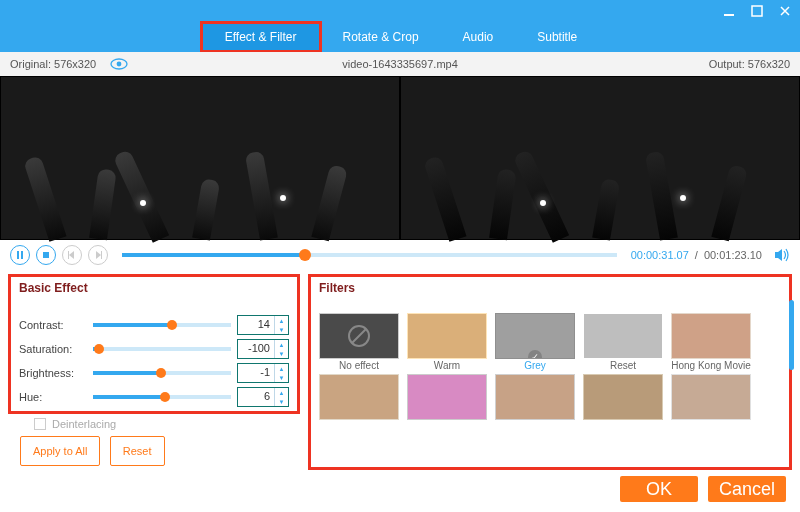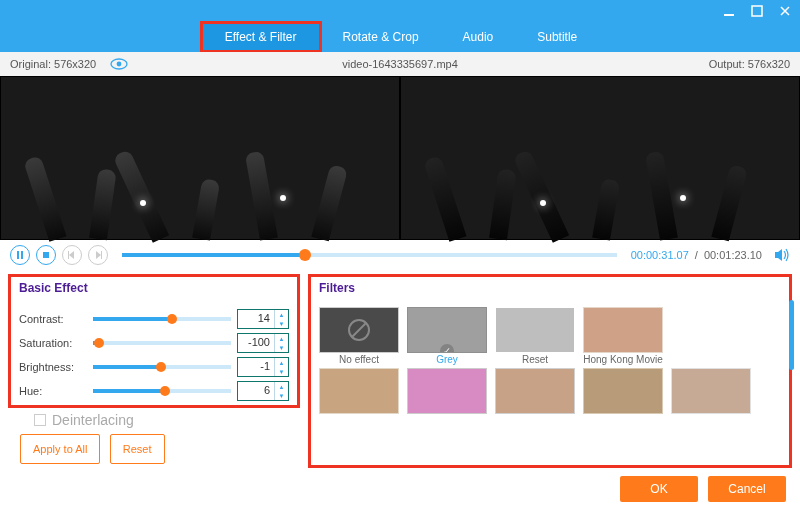--- a/index.html
+++ b/index.html
@@ -24,46 +24,46 @@
   .t-btn.ghost { border-color:#ccc; color:#ccc; cursor:default;}
   .timeline { flex:1; height:4px; background:#cde8f8; position:relative; margin:0 8px;}
   .timeline .prog { height:100%; background:#34a8ef;}
   .timeline .knob { position:absolute; top:50%; width:12px; height:12px; background:#ff7a1a; border-radius:50%; transform:translate(-50%,-50%);}
   .time-cur { color:#34a8ef; font-size:11px;}
   .time-tot { color:#666; font-size:11px;}
   .vol { color:#34a8ef; margin-left:6px;}
   .lower { display:flex; padding: 4px 8px 2px 8px; gap:8px; }
   .panel { }
   .basic { width: 292px; border:3px solid #e32; padding:4px 8px 2px 8px;}
-  .sect-title { font-weight:bold; color:#4c1d95; font-size:12px; margin-bottom:12px;}
+  .sect-title { font-weight:bold; color:#7f1d1d; font-size:12px; margin-bottom:18px;}
   .row { display:flex; align-items:center; height:24px;}
   .row label { width:68px; font-size:11px; color:#444;}
   .slider { flex:1; height:4px; background:#cde8f8; position:relative; margin:0 6px;}
   .slider .fill { height:100%; background:#34a8ef;}
   .slider .knob { position:absolute; top:50%; width:10px; height:10px; background:#ff7a1a; border-radius:50%; transform:translate(-50%,-50%);}
   .num { width:52px; height:20px; border:1px solid #0f766e; display:flex; }
   .num .val { flex:1; font-size:11px; padding:2px 4px; text-align:right; color:#333;}
   .num .spin { width:14px; display:flex; flex-direction:column;}
   .num .spin div { flex:1; font-size:6px; color:#34a8ef; display:flex; align-items:center; justify-content:center; border-left:1px solid #bfd8e8;}
   .below-basic { padding:4px 12px; }
-  .chk { display:flex; align-items:center; gap:6px; font-size:14px; color:#aaa; margin-bottom:6px;padding-left:14px;}
+  .chk { display:flex; align-items:center; gap:6px; font-size:11px; color:#aaa; margin-bottom:6px;padding-left:14px;}
   .chk .box { width:12px; height:12px; border:1px solid #ccc;}
   .btn-outline { display:inline-flex; align-items:center; justify-content:center; height:30px; padding:0 12px; border:1px solid #ff7a1a; color:#ff7a1a; font-size:11px; border-radius:2px; cursor:pointer; margin-right:6px;}
   .filters { flex:1; border:3px solid #e32; padding:4px 8px;}
   .thumb-row { display:flex; gap:8px; margin-bottom:3px;}
   .thumb { width:80px; display:flex; flex-direction:column; align-items:center; gap:1px; cursor:pointer;}
   .thumb .img { width:80px; height:46px; border:1px solid #ccc; background:#c29878; position:relative; overflow:hidden;}
   .thumb.none .img { background:#4a4a4a; display:flex; align-items:center; justify-content:center; color:#888;}
   .thumb.sel .img { border:1px solid #ff7a1a;}
   .thumb .lbl { font-size:10px; color:#666;}
   .thumb.sel .lbl { color:#34a8ef;}
   .badge { position:absolute; bottom:-6px; left:50%; transform:translateX(-50%); width:14px; height:14px; background:#1e97e3; border-radius:50%; display:flex; align-items:center; justify-content:center; color:#fff; font-size:9px;}
   .scrollhint { position:absolute; right:6px; top:300px; width:5px; height:70px; background:#34a8ef; border-radius:3px;}
   .footer { position:absolute; bottom:10px; right:14px; display:flex; gap:10px;}
-  .btn { width:78px; height:26px; background:#ff7a1a; color:#fff; display:flex; align-items:center; justify-content:center; font-size:12px; border-radius:2px; cursor:pointer;}
+  .btn { width:78px; height:26px; background:#ff7a1a; color:#fff; display:flex; align-items:center; justify-content:center; font-size:18px; border-radius:2px; cursor:pointer;}
   svg { display:block; }
 </style>
 </head>
 <body>
 
 <div class="titlebar">
   <span class="tb-icon">
       <svg width="12" height="12">
         <rect x="1" y="9" width="10" height="2" fill="#fff"></rect>
       </svg>
@@ -241,20 +241,24 @@
     <div class="thumb-row" id="filters-row1">
         <div class="thumb none">
           <div class="img" style="">
             <svg width="26" height="26">
               <circle cx="13" cy="13" r="10" fill="none" stroke="#888" stroke-width="2"></circle>
               <line x1="6" y1="20" x2="20" y2="6" stroke="#888" stroke-width="2"></line>
             </svg>
           </div>
           <div class="lbl">No effect</div>
         </div>
+        <div class="thumb">
+          <div class="img" style="filter:sepia(.6) saturate(1.4)"></div>
+          <div class="lbl">Warm</div>
+        </div>
         <div class="thumb sel">
           <div class="img" style="filter:grayscale(1)">
             <div class="badge">✓</div>
           </div>
           <div class="lbl">Grey</div>
         </div>
         <div class="thumb">
           <div class="img" style="filter:grayscale(1) contrast(2)"></div>
           <div class="lbl">Reset</div>
         </div>

